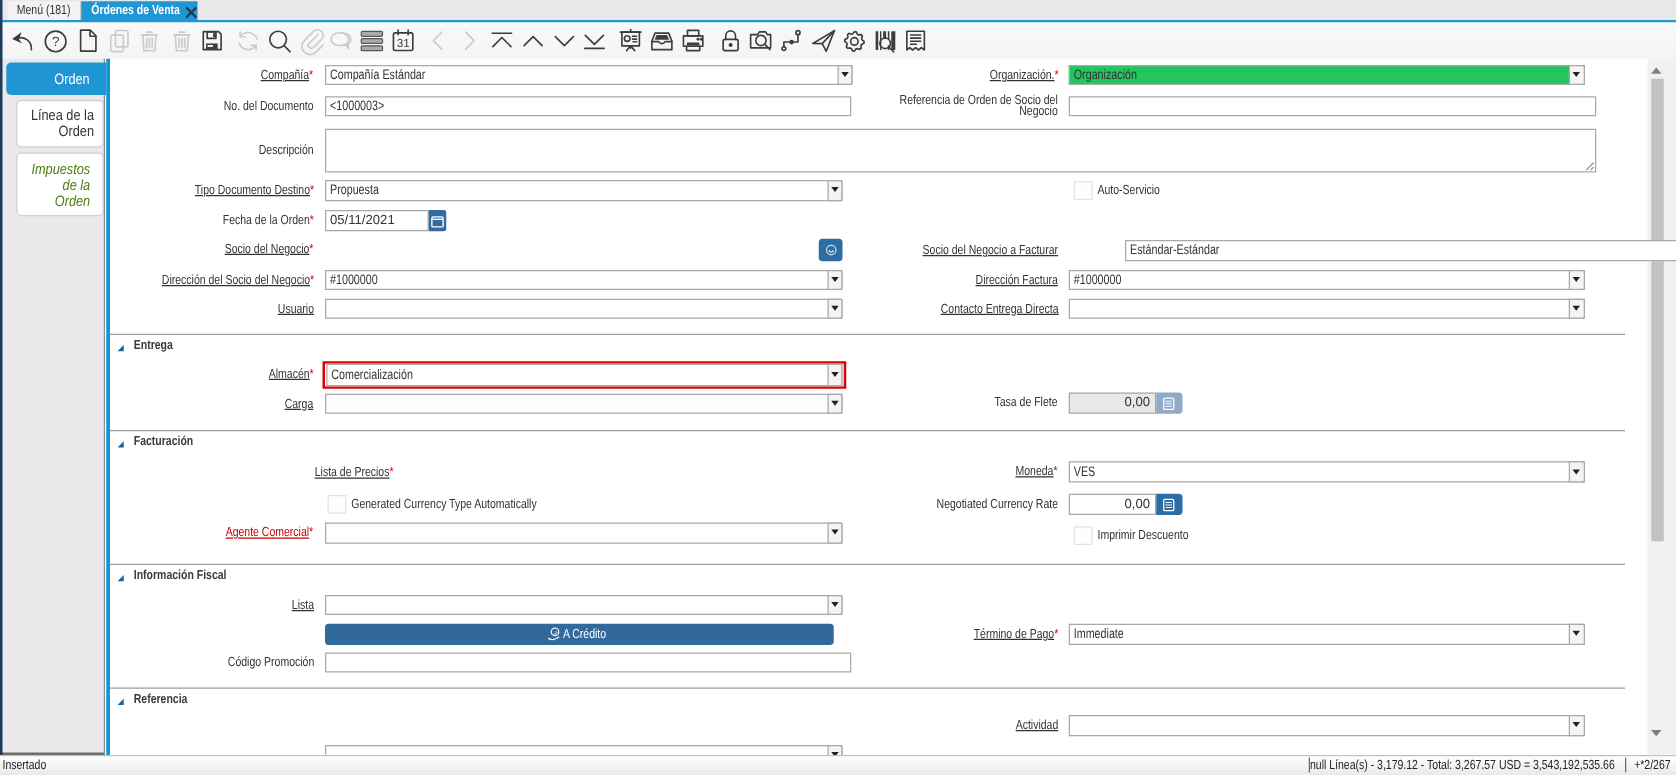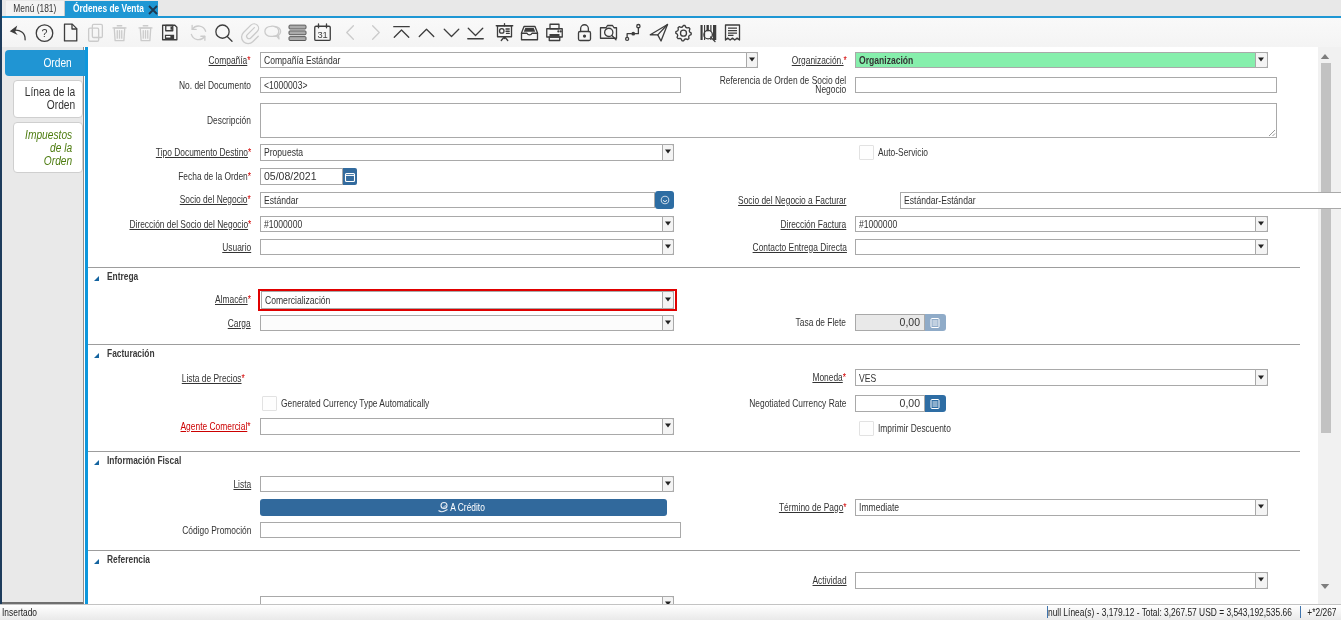--- a/index.html
+++ b/index.html
@@ -195,51 +195,48 @@
 <svg class="abs" style="left:1320px;top:583px;" width="10" height="7" viewBox="0 0 10 7">
       <path d="M5,6 L9.2,1 L0.8,1 z" fill="#7e7e7e"></path>
     </svg>
 <div class="abs" style="left:0;top:604px;width:1341px;height:16px;border-top:1px solid #c3c3c3;background:linear-gradient(#ffffff,#e9e9e9);box-sizing:border-box;"></div>
 <div class="abs" style="left:2px;top:605px;width:200px;height:14px;font-size:10.5px;color:#222;line-height:14px;"><span class="tx">Insertado</span></div>
 <div class="abs" style="left:0;top:605px;width:1291.5px;height:14px;font-size:10.5px;color:#222;line-height:14px;text-align:right;"><span class="txr">null Línea(s) - 3,179.12 - Total: 3,267.57 USD = 3,543,192,535.66</span></div>
 <div class="abs" style="left:1299.5px;top:606px;width:1px;height:12px;background:#3f74ad;"></div>
 <div class="abs" style="left:1047px;top:606px;width:1px;height:12px;background:#3f74ad;"></div>
 <div class="abs" style="left:1236px;top:605px;width:100px;height:14px;font-size:10.5px;color:#222;line-height:14px;text-align:right;"><span class="txr">+*2/267</span></div>
 <div class="lbl" style="right:1090px;top:51.5px;line-height:16.5px;"><span class="txr"><u>Compañía</u><span class="ast">*</span></span></div>
-<div class="inp" style="left:260px;top:51.5px;width:498px;height:16.5px;background:#fff;">
+<div class="inp" style="left:260px;top:51.5px;width:422px;height:16.5px;background:#fff;">
       <span class="v">Compañía Estándar</span>
       <div class="dd"></div>
     </div>
 <div class="lbl" style="right:1090px;top:76.5px;line-height:16.5px;"><span class="txr">No. del Documento</span></div>
 <div class="inp" style="left:260px;top:76.5px;width:421px;height:16.5px;">
       <span class="v">&lt;1000003&gt;</span>
     </div>
 <div class="lbl" style="right:1090px;top:103px;line-height:34.5px;"><span class="txr">Descripción</span></div>
 <div class="inp" style="left:260px;top:103px;width:1017px;height:34.5px;"></div>
 <svg class="abs" style="left:1268px;top:129px;" width="8" height="8" viewBox="0 0 8 8">
       <path d="M7,1 L1,7 M7,4.5 L4.5,7" stroke="#999" stroke-width="1" fill="none"></path>
     </svg>
 <div class="lbl" style="right:1090px;top:144px;line-height:16.5px;"><span class="txr"><u>Tipo Documento Destino</u><span class="ast">*</span></span></div>
 <div class="inp" style="left:260px;top:144px;width:414px;height:16.5px;background:#fff;">
       <span class="v">Propuesta</span>
       <div class="dd"></div>
     </div>
 <div class="lbl" style="right:1090px;top:168px;line-height:16.5px;"><span class="txr">Fecha de la Orden<span class="ast">*</span></span></div>
 <div class="inp" style="left:260px;top:168px;width:82.5px;height:16.5px;">
-      <span class="v" style="transform:translateY(-50%);font-size:10.5px;">05/08/2021</span>
+      <span class="v" style="transform:translateY(-50%);font-size:10.5px;">05/11/2021</span>
     </div>
 <div class="abs" style="left:342.5px;top:168px;width:14.5px;height:16.5px;background:#336b9e;border-radius:0 2px 2px 0;"></div>
 <svg class="abs" style="left:345px;top:171.5px;" width="10" height="10" viewBox="0 0 10 10">
       <rect x="0.5" y="1.5" width="9" height="8" rx="1" fill="none" stroke="#fff" stroke-width="1.1"></rect>
       <path d="M0.5,3.4 h9" stroke="#fff" stroke-width="1.1"></path>
     </svg>
 <div class="lbl" style="right:1090px;top:191px;line-height:17.5px;"><span class="txr"><u>Socio del Negocio</u><span class="ast">*</span></span></div>
-<div class="inp" style="left:260px;top:191.5px;width:394.5px;height:16.5px;">
-      <span class="v">Estándar</span>
-    </div>
 <div class="abs" style="left:654.5px;top:191px;width:19.5px;height:17.5px;background:#2d6da3;border-radius:3px;"></div>
 <svg class="abs" style="left:659.5px;top:195px;" width="10" height="10" viewBox="0 0 10 10">
       <circle cx="5" cy="5" r="3.8" fill="none" stroke="#c3d4e4" stroke-width="1.1"></circle>
       <path d="M3.4,5 a1.6,1.6 0 0 0 3.2,0" fill="none" stroke="#cfdeeb" stroke-width="1"></path>
     </svg>
 <div class="lbl" style="right:1090px;top:215.5px;line-height:16.5px;"><span class="txr"><u>Dirección del Socio del Negocio</u><span class="ast">*</span></span></div>
 <div class="inp" style="left:260px;top:215.5px;width:414px;height:16.5px;background:#fff;">
       <span class="v">#1000000</span>
       <div class="dd"></div>
     </div>
@@ -269,21 +266,21 @@
 <div class="abs" style="left:925px;top:313.5px;width:20.5px;height:17px;background:#8fabc8;border-radius:0 3px 3px 0;"></div>
 <svg class="abs" style="left:930px;top:318px;" width="10" height="10" viewBox="0 0 10 10">
       <rect x="1" y="0.5" width="8" height="9" rx="1" fill="none" stroke="#fff" stroke-width="1"></rect>
       <path d="M2.5,3 h5 M2.5,5 h5 M2.5,7 h5" stroke="#fff" stroke-width="0.9"></path>
     </svg>
 <div class="abs" style="left:88px;top:343.5px;width:1212px;height:1px;background:#9d9d9d;"></div>
 <svg class="abs" style="left:94px;top:353px;" width="5" height="5" viewBox="0 0 5 5">
       <path d="M0,5 L5,5 L5,0 z" fill="#1464a0"></path>
     </svg>
 <div class="sec" style="left:106.5px;top:346.5px;"><span class="tx">Facturación</span></div>
-<div class="lbl" style="right:1096px;top:369.5px;line-height:17px;"><span class="txr"><u>Lista de Precios</u><span class="ast">*</span></span></div>
+<div class="lbl" style="right:1026px;top:369.5px;line-height:17px;"><span class="txr"><u>Lista de Precios</u><span class="ast">*</span></span></div>
 <div class="lbl" style="right:494.5px;top:369px;line-height:17px;"><span class="txr"><u>Moneda</u><span class="ast">*</span></span></div>
 <div class="inp" style="left:855px;top:369px;width:412.5px;height:17px;background:#fff;">
       <span class="v">VES</span>
       <div class="dd"></div>
     </div>
 <div class="cb" style="left:262px;top:396px;"></div>
 <div class="cblbl" style="left:281px;top:396px;line-height:14px;"><span class="tx">Generated Currency Type Automatically</span></div>
 <div class="lbl" style="right:494.5px;top:394.5px;line-height:17px;"><span class="txr">Negotiated Currency Rate</span></div>
 <div class="num" style="left:855px;top:394.5px;width:70px;height:17px;">
       <span class="v">0,00</span>
@@ -331,21 +328,21 @@
       <div class="dd"></div>
     </div>
 <div style="position:absolute;left:88px;top:596px;width:1220px;height:8px;overflow:hidden;">
       <div class="inp" style="left:172px;top:0;width:414px;height:16.5px;">
         <div class="dd"></div>
       </div>
     </div>
 <div class="cb" style="left:858.5px;top:144.5px;"></div>
 <div class="cblbl" style="left:877.5px;top:144.5px;line-height:14px;"><span class="tx">Auto-Servicio</span></div>
 <div class="lbl" style="right:494.5px;top:51.5px;line-height:16.5px;"><span class="txr"><u>Organización.</u><span class="ast">*</span></span></div>
-<div class="inp" style="left:855px;top:51.5px;width:412.5px;height:16.5px;background:#86efac;font-weight:bold;">
+<div class="inp" style="left:855px;top:51.5px;width:412.5px;height:16.5px;background:#22c55e;">
       <span class="v">Organización</span>
       <div class="dd"></div>
     </div>
 <div class="lbl" style="right:494.5px;top:75.5px;line-height:9.7px;"><span class="txr">Referencia de Orden de Socio del<br>Negocio</span></div>
 <div class="inp" style="left:855px;top:76.5px;width:422px;height:16.5px;"></div>
 <div class="lbl" style="right:494.5px;top:191.5px;line-height:17px;"><span class="txr"><u>Socio del Negocio a Facturar</u></span></div>
 <div class="inp" style="left:855px;top:191.5px;width:474px;height:17px;background:#fff;margin-left:45px;">
       <span class="v">Estándar-Estándar</span>
       <div class="dd"></div>
     </div>

